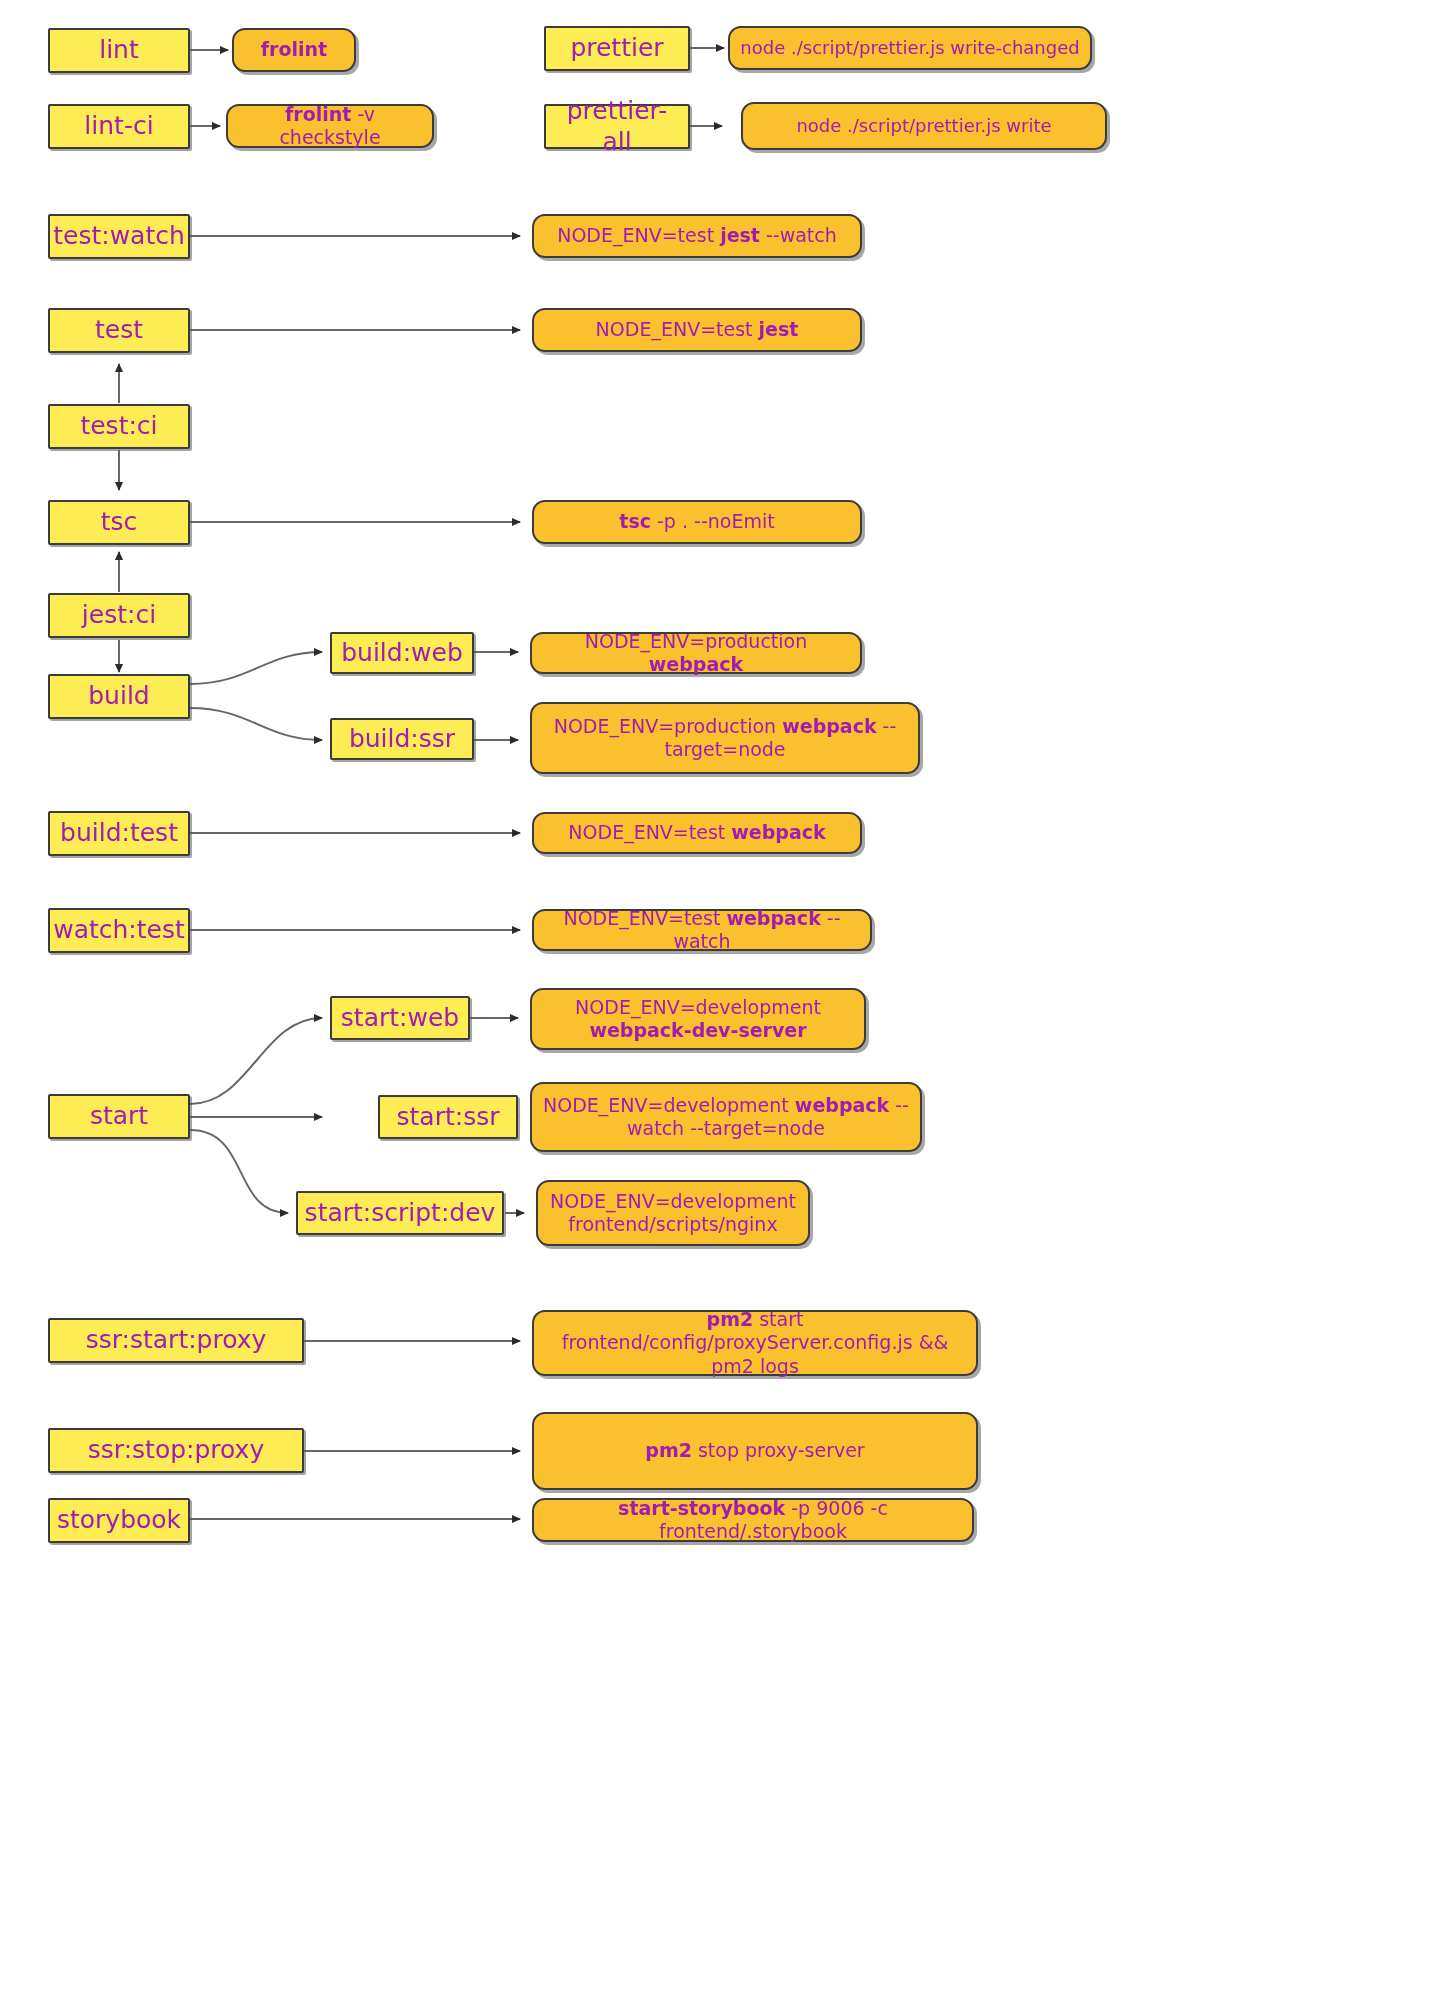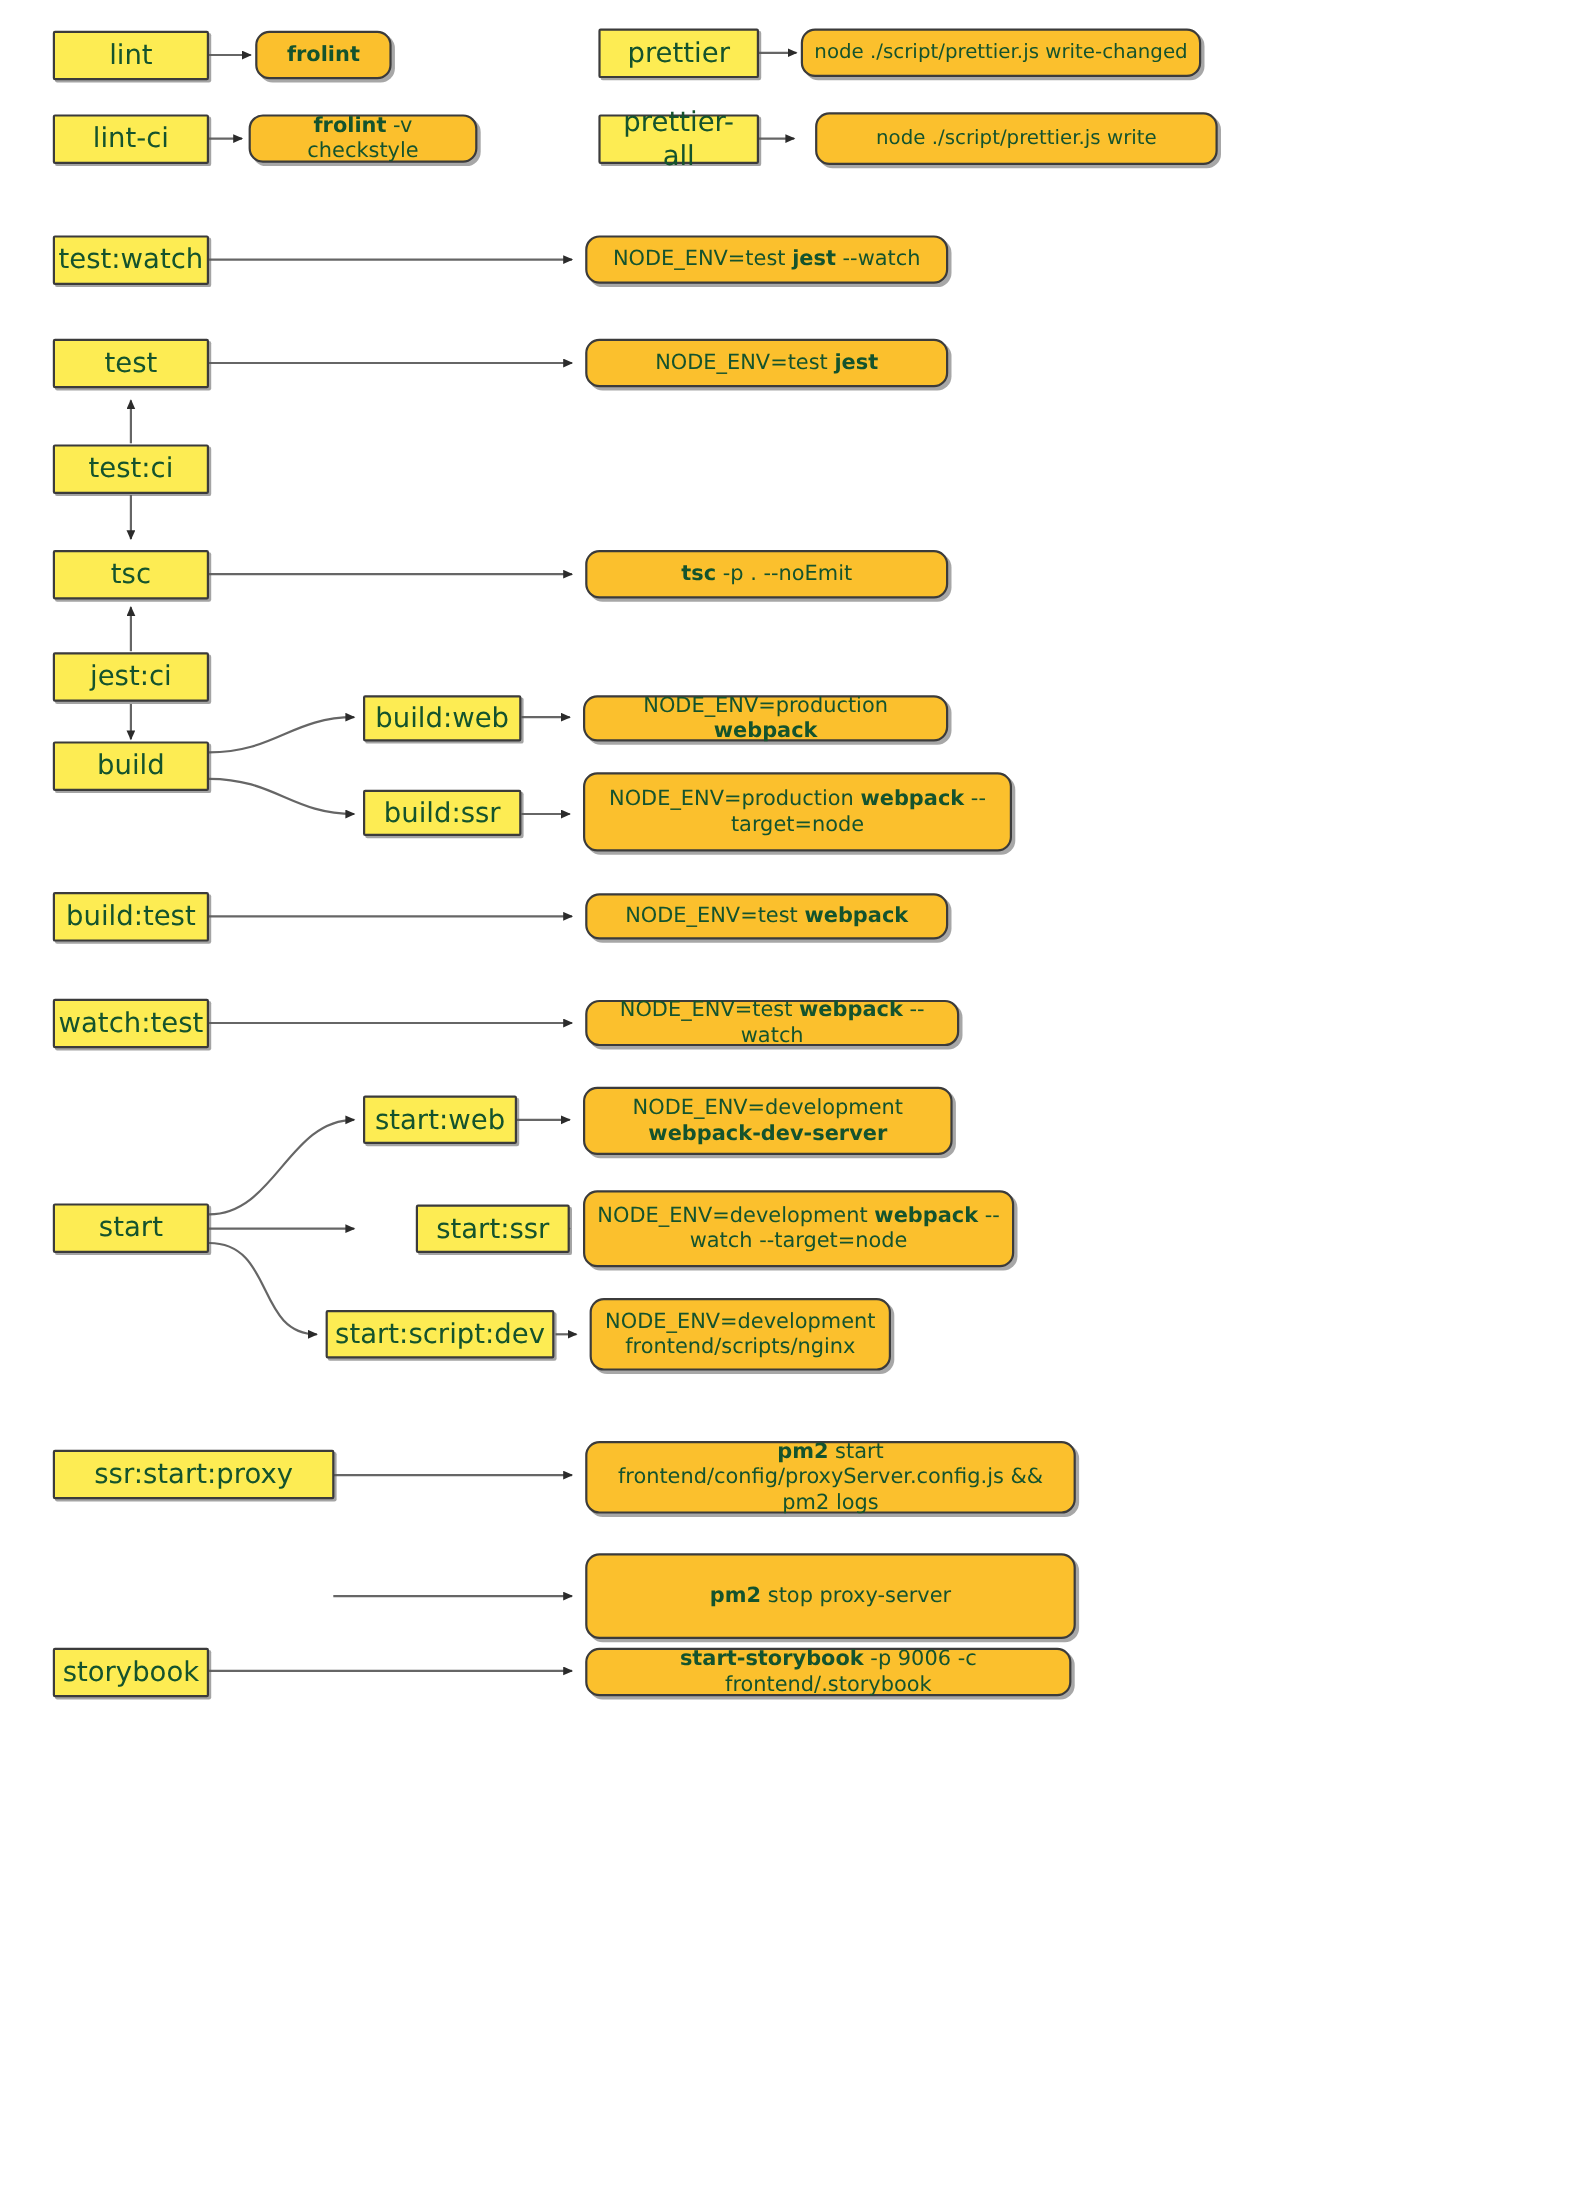--- a/index.html
+++ b/index.html
@@ -27,21 +27,21 @@
     height: 1992px;
     pointer-events: none;
   }
   .node {
     position: absolute;
     box-sizing: border-box;
     display: flex;
     align-items: center;
     justify-content: center;
     text-align: center;
-    color: #14532d;
+    color: #a21caf;
     line-height: 1.22;
     padding: 4px 10px;
     z-index: 2;
   }
   .script {
     background: #fdec53;
     border: 2px solid #3b3b3b;
     border-radius: 2px;
     font-size: 25px;
     box-shadow: 2px 2px 0 rgba(90,90,90,0.55);
@@ -264,20 +264,23 @@
 
   <div class="node script" style="left:48px; top:1318px; width:256px; height:45px;">
     <span>ssr:start:proxy</span>
   </div>
   <div class="node cmd" style="left:532px; top:1310px; width:446px; height:66px;">
     <span>
       <b class="b">pm2</b><span> start frontend/config/proxyServer.config.js &amp;&amp; pm2 logs</span>
     </span>
   </div>
 
+  <div class="node script" style="left:48px; top:1428px; width:256px; height:45px;">
+    <span>ssr:stop:proxy</span>
+  </div>
   <div class="node cmd" style="left:532px; top:1412px; width:446px; height:78px;">
     <span>
       <b class="b">pm2</b><span> stop proxy-server</span>
     </span>
   </div>
 
   <div class="node script" style="left:48px; top:1498px; width:142px; height:45px;">
     <span>storybook</span>
   </div>
   <div class="node cmd" style="left:532px; top:1498px; width:442px; height:44px;">

